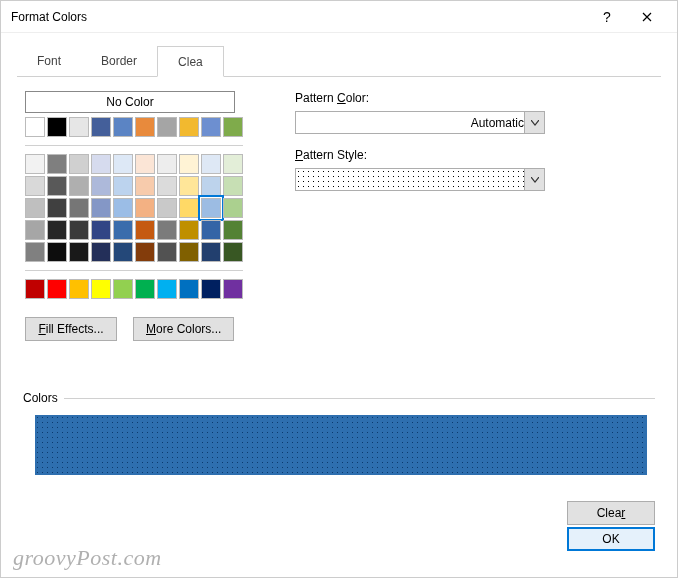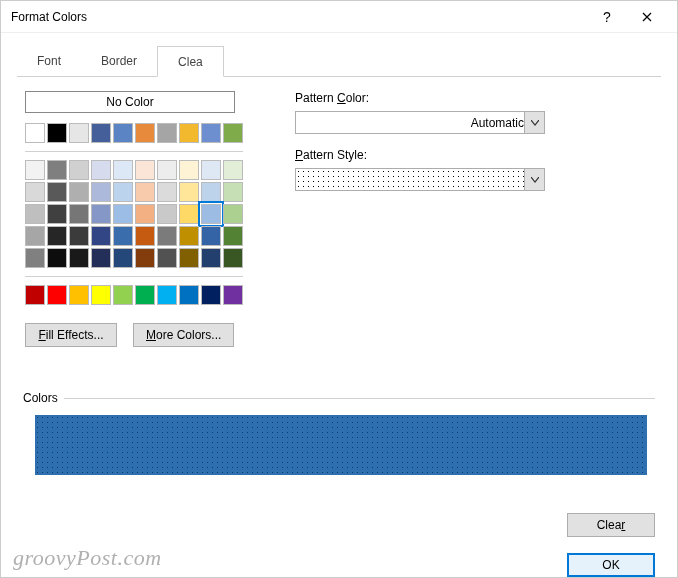--- a/index.html
+++ b/index.html
@@ -10,41 +10,41 @@
 .titlebar .help, .titlebar .close { width: 40px; height: 30px; display: flex; align-items: center; justify-content: center; font-size: 14px; cursor: default; }
 .titlebar .close svg { width: 10px; height: 10px; }
 .content { padding: 12px 16px 0 16px; position: relative; }
 .tabs { display: flex; border-bottom: 1px solid #d0d0d0; position: relative; }
 .tab { padding: 8px 20px 7px 20px; font-size: 12px; cursor: default; position: relative; top: 1px; color: #444; }
 .tab.active { background: #fff; border: 1px solid #d0d0d0; border-bottom: 1px solid #fff; }
 .pane { display: flex; padding: 14px 8px 8px 8px; gap: 50px; }
 .left, .right { }
 .section-label { font-size: 12px; margin-bottom: 6px; }
 .section-label .u { text-decoration: underline; }
-.nocolor { width: 210px; height: 22px; border: 1px solid #888; display: flex; align-items: center; justify-content: center; font-size: 12px; margin-bottom: 10px; cursor: default; }
+.nocolor { width: 210px; height: 22px; border: 1px solid #888; display: flex; align-items: center; justify-content: center; font-size: 12px; margin-bottom: 4px; cursor: default; }
 .swatch-grid { display: flex; flex-wrap: wrap; width: 220px; gap: 2px; }
 .swatch { width: 20px; height: 20px; border: 1px solid #bbb; cursor: default; }
 .swatch.selected { outline: 2px solid #0078d7; outline-offset: 1px; }
 .hr { border: none; border-top: 1px solid #d0d0d0; margin: 8px 0; width: 218px; }
 .btn-row { display: flex; gap: 16px; margin-top: 18px; }
 .btn { padding: 4px 12px; border: 1px solid #adadad; background: #e1e1e1; font-size: 12px; cursor: default; min-width: 92px; text-align: center; }
 .btn.primary { border: 2px solid #0078d7; background: #e5f1fb; padding: 3px 11px; }
 .dd { width: 250px; height: 23px; border: 1px solid #adadad; display: flex; align-items: center; background: #fff; position: relative; }
 .dd .ddlabel { flex: 1; text-align: right; font-size: 12px; }
 .dd .ddcaret { width: 20px; height: 21px; border-left: 1px solid #adadad; background: #e1e1e1; display: flex; align-items: center; justify-content: center; }
 .dd .ddcaret svg { width: 8px; height: 6px; }
 .dd.pattern .ddlabel { background-image: radial-gradient(circle, #000 0.7px, transparent 0.9px); background-size: 5px 5px; background-position: 0 0; height: 100%; margin: 0; }
 .right .section-label { margin-top: 0; }
 .right .group2 { margin-top: 14px; }
 .fieldset { position: absolute; left: 22px; right: 22px; top: 390px; }
 .fieldset .legend-row { display: flex; align-items: center; font-size: 12px; }
 .fieldset .legend-row .line { flex: 1; border-top: 1px solid #d0d0d0; margin-left: 6px; }
 .sample-box { margin: 10px 8px 0 12px; height: 60px; background-color: #2e6faf; background-image: radial-gradient(circle, #0b3a6e 0.7px, transparent 0.9px); background-size: 5px 5px; }
-.bottom-btns { position: absolute; right: 22px; bottom: 40px; }
-.bottom-btns2 { position: absolute; right: 22px; bottom: 0; display: flex; }
+.bottom-btns { position: absolute; right: 22px; bottom: 52px; }
+.bottom-btns2 { position: absolute; right: 22px; bottom: 26px; display: flex; }
 .bottom-btns2 .btn { min-width: 88px; height: 24px; line-height: 14px; }
 .watermark { position: absolute; left: 12px; bottom: 6px; font-family: Georgia, serif; font-size: 22px; color: #b0b0b0; font-style: italic; letter-spacing: 0.5px; }
 .watermark .g { font-weight: normal; font-style: italic; }
 .right { padding-top: 0; }
 </style>
 </head>
 <body>
 
 <div class="dialog">
   <div class="titlebar">

